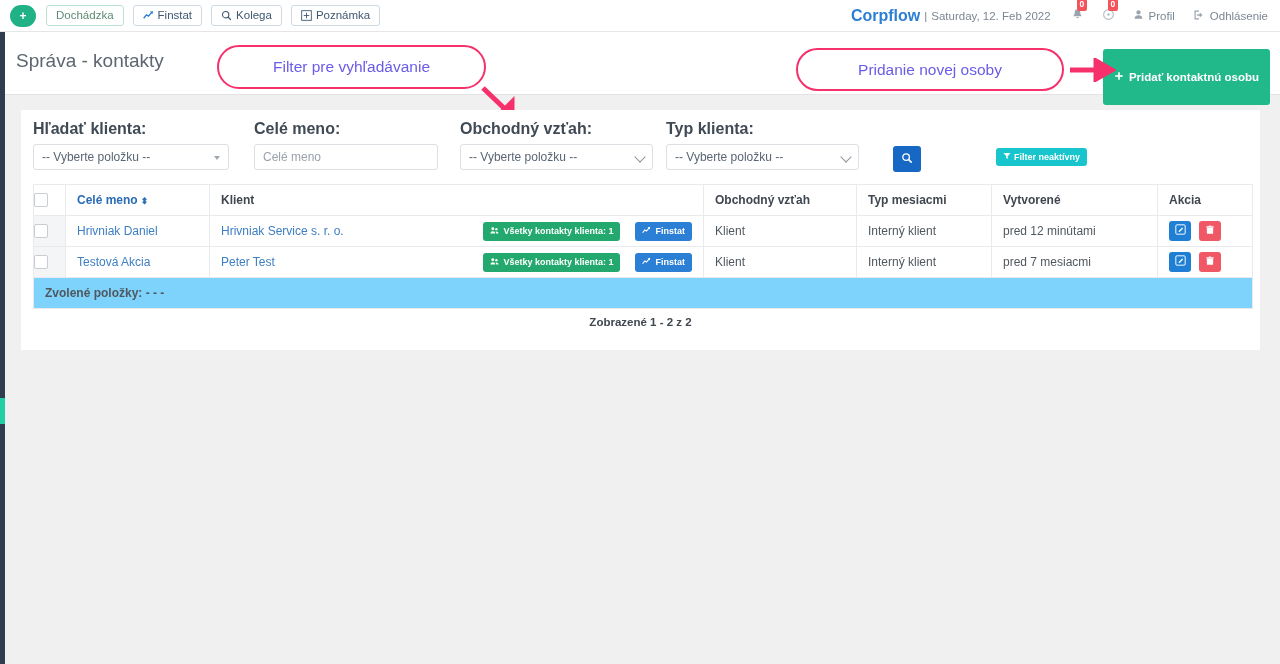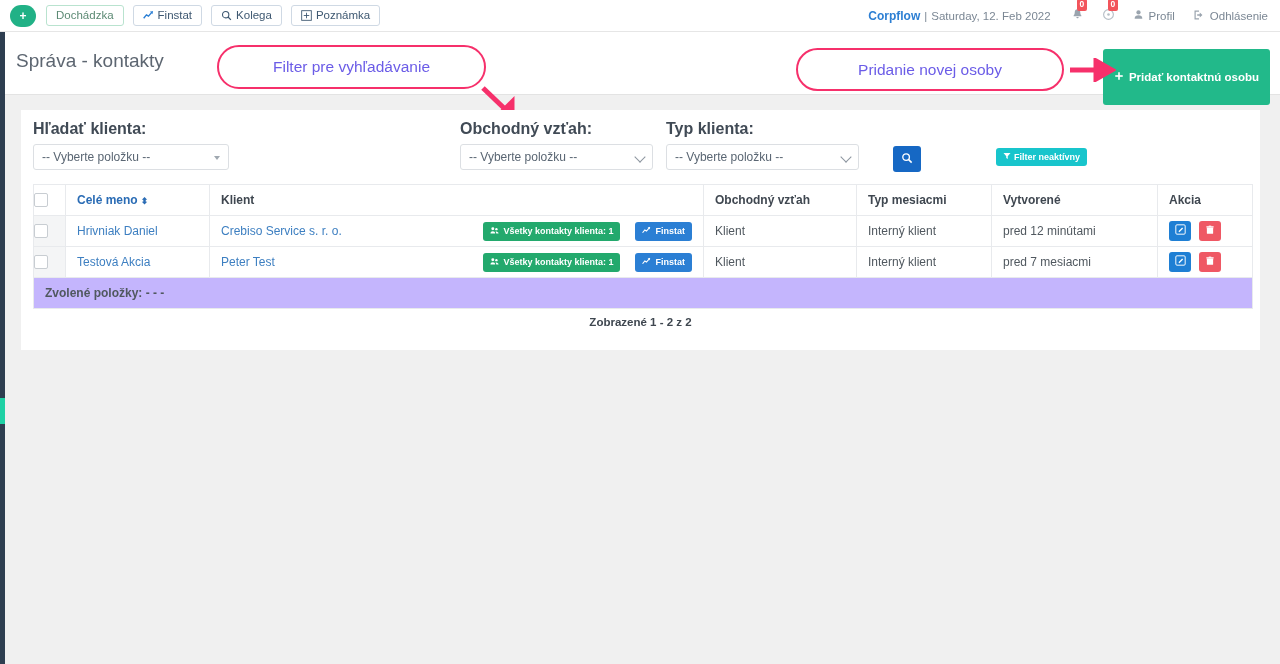--- a/index.html
+++ b/index.html
@@ -33,21 +33,21 @@
     cursor: pointer; white-space: nowrap;
   }
   .navbtn.green { border-color: #b9e3cf; color: #5c8a74; }
   .navbtn .ic { display: inline-flex; align-items: center; }
 
   .topright {
     margin-left: auto; display: flex; align-items: center;
     padding-right: 12px; font-size: 11.5px; color: #7b8794;
     gap: 0;
   }
-  .brand { color: #2d7fd3; font-weight: bold; font-size: 12px; }
+  .brand { color: #2d7fd3; font-weight: bold; font-size: 16px; }
   .datetxt { color: #7b8794; margin-left: 4px; }
   .bellwrap { position: relative; margin-left: 20px; display: flex; align-items: center; }
   .badge-count {
     position: absolute; top: -9px; left: 6px;
     background: #f2545b; color: #fff; font-size: 8.5px; font-weight: bold;
     border-radius: 2px; padding: 0px 3px 1px 3px; line-height: 11px;
   }
   .tr-item { display: flex; align-items: center; gap: 5px; margin-left: 18px; color: #7b8794; cursor: pointer; }
 
   
@@ -165,21 +165,21 @@
   .pill.green { background: #23a96d; }
   .pill.blue  { background: #2b7fd4; }
   .pillwrap { display: flex; gap: 15px; }
   .act {
     width: 22px; height: 20px; border-radius: 3px;
     display: inline-flex; align-items: center; justify-content: center;
     cursor: pointer; vertical-align: middle;
   }
   .act.edit { background: #1f7fd4; }
   .act.del  { background: #ef5864; margin-left: 5px; }
-  .footrow td { background: #c4b5fd; font-weight: bold; font-size: 11.5px; color: #3f4750; }
+  .footrow td { background: #7dd3fc; font-weight: bold; font-size: 11.5px; color: #3f4750; }
   .showing {
     position: absolute; left: 0; top: 206px; width: 1239px;
     text-align: center; font-size: 11.5px; font-weight: bold; color: #3f4750;
   }
 </style>
 </head>
 <body>
 
 <div class="topbar">
   <div class="plus-btn">
@@ -326,20 +326,26 @@
   <div class="filters">
 
     <div class="fgroup" style="left:0; width:196px;">
       <span class="flabel">Hľadať klienta:</span>
       <div class="fctl">
         <span>-- Vyberte položku --</span>
         <span class="caret-tri"></span>
       </div>
     </div>
 
+    <div class="fgroup" style="left:221px; width:184px;">
+      <span class="flabel">Celé meno:</span>
+      <div class="fctl placeholder">
+        <span>Celé meno</span>
+      </div>
+    </div>
 
     <div class="fgroup" style="left:427px; width:193px;">
       <span class="flabel">Obchodný vzťah:</span>
       <div class="fctl">
         <span>-- Vyberte položku --</span>
         <span class="chev"></span>
       </div>
     </div>
 
     <div class="fgroup" style="left:633px; width:193px;">
@@ -397,21 +403,21 @@
     <tbody>
       <tr>
         <td class="cb-cell">
           <span class="cbox"></span>
         </td>
         <td>
           <span class="lnk">Hrivniak Daniel</span>
         </td>
         <td>
           <div class="cell-flex">
-            <span class="lnk">Crebiso Service s. r. o.</span>
+            <span class="lnk">Hrivniak Service s. r. o.</span>
             <span class="pillwrap">
               <span class="pill green">
                 <span>
                   <svg width="9" height="9" viewBox="0 0 16 16">
                       <circle cx="5" cy="5" r="2.6" fill="#fff"></circle>
                       <circle cx="11.4" cy="5.6" r="2.1" fill="#fff"></circle>
                       <path d="M0.8 13.4c0-2.6 1.9-3.9 4.2-3.9s4.2 1.3 4.2 3.9z" fill="#fff"></path>
                       <path d="M10 9.8c2 0 5.2.6 5.2 3.6h-4z" fill="#fff"></path>
                     </svg>
                 </span>

